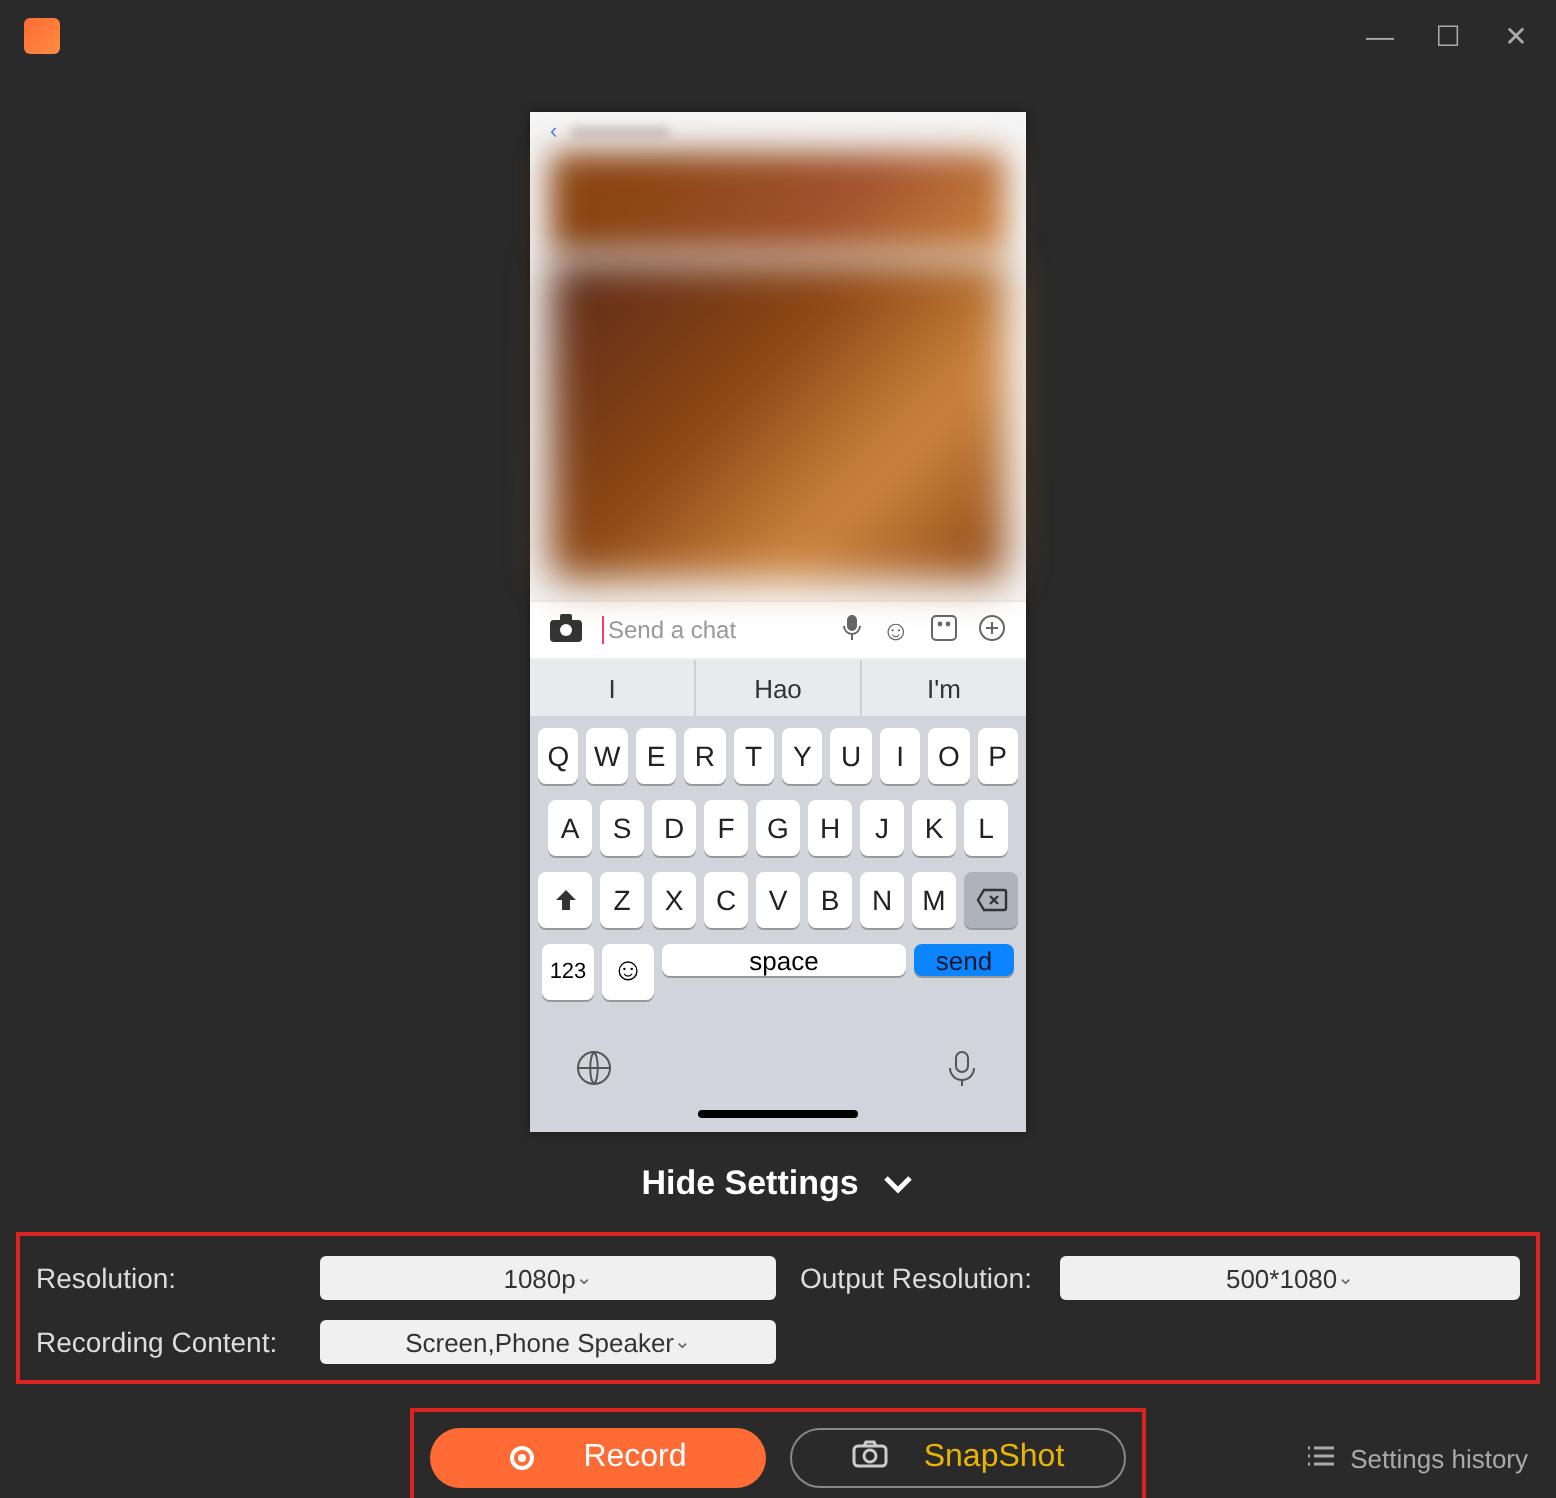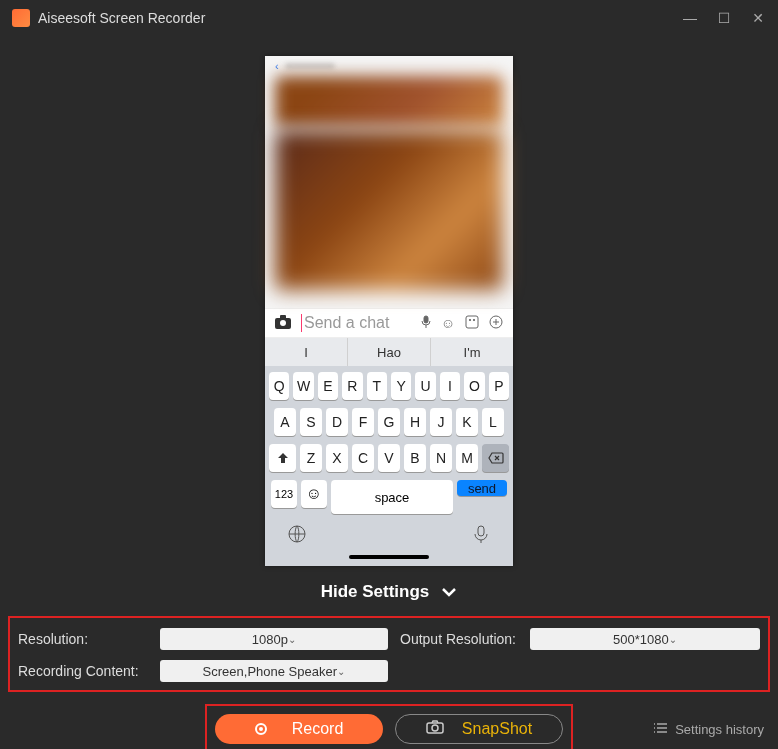--- a/index.html
+++ b/index.html
@@ -12,33 +12,33 @@
 .phone-preview{margin:20px auto 8px;width:248px;height:510px;background:#f5f5f5;display:flex;flex-direction:column;box-shadow:0 0 5px rgba(0,0,0,.4)}
 .phone-content{flex:1;display:flex;flex-direction:column}
 .feed-area{flex:1;padding:0 10px;display:flex;flex-direction:column}
 .feed-top{height:20px;display:flex;align-items:center;gap:6px;padding:4px 0}
 .feed-top .back{font-size:11px;color:#3b82f6}
 .feed-top .name{width:50px;height:6px;background:#d0d0d0;filter:blur(2px);border-radius:3px}
 .feed-img1{height:50px;background:linear-gradient(135deg,#8b4513 20%,#a0522d,#cd853f);border-radius:6px;filter:blur(8px);margin-bottom:4px}
 .feed-img2{height:160px;background:linear-gradient(135deg,#5a2a1a,#8b4513 40%,#cd853f,#8b4513);border-radius:6px;filter:blur(10px)}
 .chat-input{height:30px;background:#fff;display:flex;align-items:center;padding:0 10px;gap:10px;border-top:1px solid #eee;border-bottom:1px solid #eee}
 .chat-icn{font-size:14px;color:#666}
-.chat-placeholder{flex:1;color:#999;font-size:16px;border-left:1px solid #fb3a6e;padding-left:2px}
+.chat-placeholder{flex:1;color:#999;font-size:12px;border-left:1px solid #fb3a6e;padding-left:2px}
 .suggestions{height:28px;display:flex;background:#e8eaed}
 .sug{flex:1;display:flex;align-items:center;justify-content:center;font-size:13px;color:#333;border-right:1px solid #d0d0d0}
 .sug:last-child{border-right:none}
 .keyboard{background:#d1d5db;padding:6px 4px 2px}
 .krow{display:flex;gap:4px;margin-bottom:8px;justify-content:center}
 .key{background:#fff;border-radius:4px;height:28px;display:flex;align-items:center;justify-content:center;font-size:14px;color:#222;box-shadow:0 1px 0 #999;min-width:19px;flex:1;max-width:22px}
 .key-shift{background:#fff;max-width:28px}
 .key-bksp{background:#aeb3bb;max-width:28px}
-.row-bottom{display:flex;gap:4px;margin-bottom:6px;padding:0 2px}
+.row-bottom{display:flex;gap:4px;margin-bottom:20px;padding:0 2px}
 .key-123{background:#fff;border-radius:4px;height:28px;min-width:26px;display:flex;align-items:center;justify-content:center;font-size:11px;box-shadow:0 1px 0 #999}
 .key-emoji{background:#fff;border-radius:4px;height:28px;min-width:26px;display:flex;align-items:center;justify-content:center;box-shadow:0 1px 0 #999}
-.key-space{background:#fff;border-radius:4px;height:34px;flex:1;display:flex;align-items:center;justify-content:center;font-size:13px;box-shadow:0 1px 0 #999}
+.key-space{background:#fff;border-radius:4px;height:16px;flex:1;display:flex;align-items:center;justify-content:center;font-size:13px;box-shadow:0 1px 0 #999}
 .key-send{background:#0a84ff;color:#0f172a;border-radius:4px;height:16px;min-width:50px;display:flex;align-items:center;justify-content:center;font-size:13px;box-shadow:0 1px 0 #999}
 .kb-bottom{height:32px;display:flex;align-items:center;justify-content:space-between;padding:0 18px}
 .kb-bottom svg{width:20px;height:20px}
 .home-ind{width:80px;height:4px;background:#000;border-radius:3px;margin:3px auto 5px}
 .hide-settings{display:flex;align-items:center;justify-content:center;gap:12px;color:#fff;font-weight:700;font-size:17px;padding:8px 0;cursor:pointer}
 .settings-box{margin:6px 8px;border:2px solid #d22;padding:10px 8px 8px}
 .settings-row{display:flex;align-items:center;gap:6px;margin-bottom:10px}
 .settings-row:last-child{margin-bottom:0}
 .set-label{color:#ddd;font-size:14px;width:136px;flex-shrink:0}
 .set-label2{color:#ddd;font-size:14px;width:124px;flex-shrink:0;margin-left:6px}
@@ -51,21 +51,20 @@
 .rec-dot::after{content:"";position:absolute;inset:2px;background:#fff;border-radius:50%}
 .btn-snap{width:168px;height:30px;border:1.5px solid #888;border-radius:16px;display:flex;align-items:center;justify-content:center;gap:18px;color:#eab308;font-size:16px;cursor:pointer}
 .hist{position:absolute;right:0;display:flex;align-items:center;gap:8px;color:#aaa;font-size:13px;cursor:pointer}
 </style>
 </head>
 <body>
 
 <div class="titlebar">
   <div class="title-left">
     <div class="logo"></div>
-    <span>Aiseesoft Screen Recorder</span>
   </div>
   <div class="win-controls">
     <span class="win-btn">—</span>
     <span class="win-btn">☐</span>
     <span class="win-btn">✕</span>
   </div>
 </div>
 
 <div class="phone-preview">
   <div class="phone-content">

